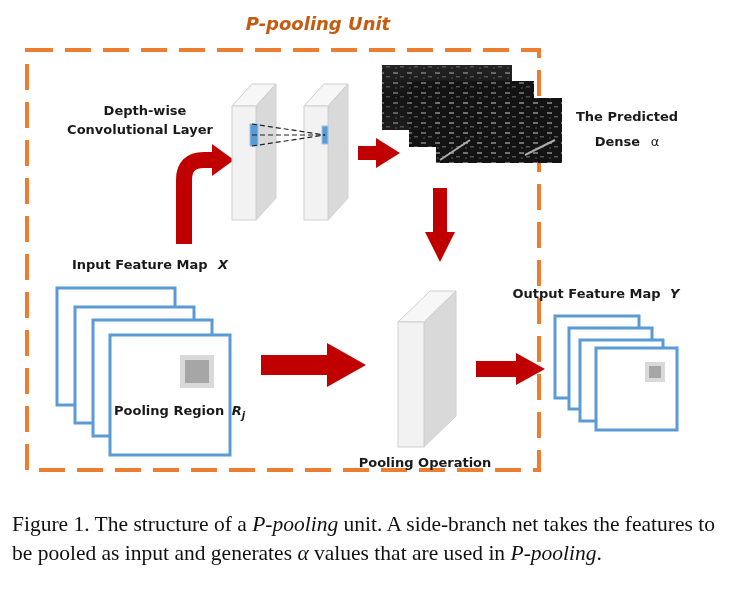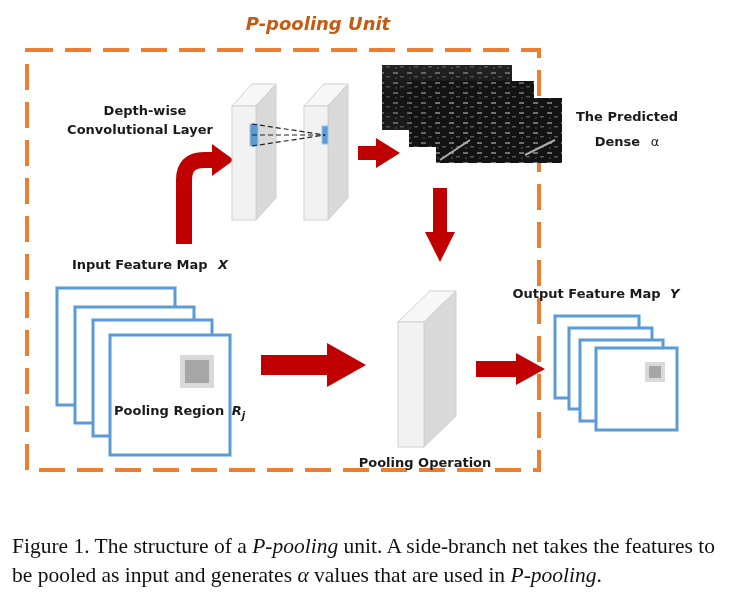--- a/index.html
+++ b/index.html
@@ -1,19 +1,19 @@
 <!DOCTYPE html>
 <html><head>
 <meta charset="utf-8">
 <style>
   html, body { margin: 0; padding: 0; background: #ffffff; }
   body { width: 737px; height: 607px; position: relative; overflow: hidden; font-family: "Liberation Sans", sans-serif; }
   #fig { position: absolute; left: 0; top: 0; }
   .lbl { font-family: "DejaVu Sans", sans-serif; font-weight: bold; fill: #1a1a1a; font-size: 13px; }
-  .caption { position: absolute; left: 12px; top: 532px; width: 720px; font-family: "Liberation Serif", serif; font-size: 21.5px; line-height: 29px; color: #111; }
+  .caption { position: absolute; left: 12px; top: 510px; width: 720px; font-family: "Liberation Serif", serif; font-size: 21.5px; line-height: 29px; color: #111; }
   .caption i { font-style: italic; }
 </style>
 </head>
 <body>
 
 <svg id="fig" width="737" height="505" viewBox="0 0 737 505">
   <defs>
     <linearGradient id="noise" x1="0" y1="0" x2="0" y2="1">
       <stop offset="0" stop-color="#3a3a3a"></stop>
       <stop offset="0.5" stop-color="#111"></stop>

